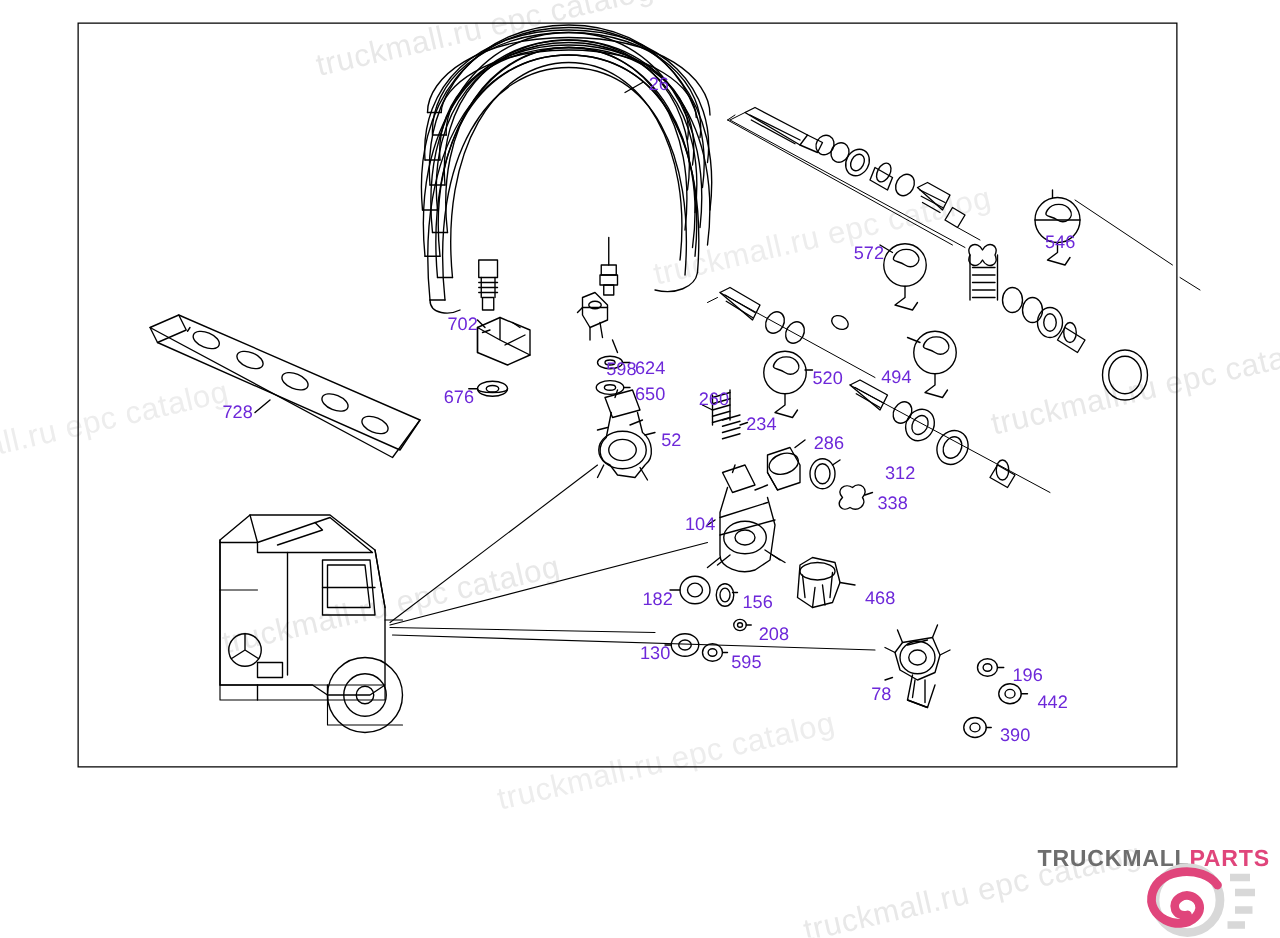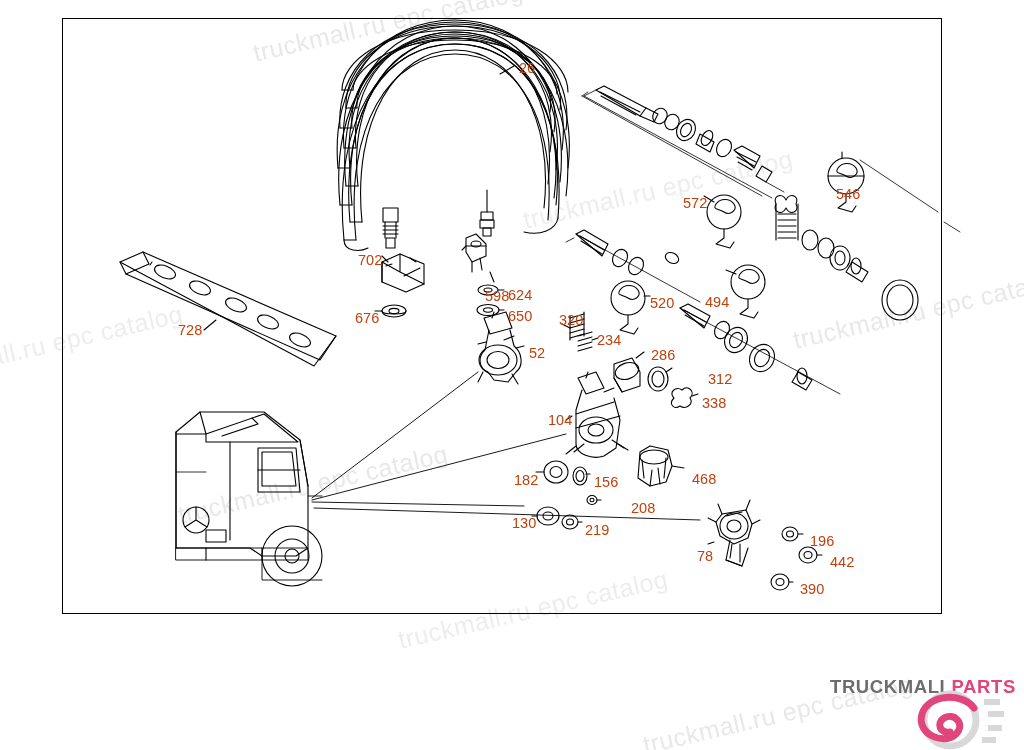--- a/index.html
+++ b/index.html
@@ -45,21 +45,21 @@
     letter-spacing: 0.5px;
     user-select: none;
   }
   .wm2 {
     color: #ededed;
   }
   .label {
     position: absolute;
     font-family: "Liberation Sans", sans-serif;
     font-size: 14.5px;
-    color: #c2410c;
+    color: #6d28d9;
     white-space: nowrap;
   }
   .brand {
     position: absolute;
     right: 14px;
     bottom: 10px;
     width: 180px;
     height: 76px;
   }
   .brand-text {
@@ -464,34 +464,34 @@
       <div class="label" style="left: 519px; top: 60px;">26</div>
       <div class="label" style="left: 836px; top: 144px; margin-top: 42px;">546</div>
       <div class="label" style="left: 683px; top: 195px;">572</div>
       <div class="label" style="left: 705px; top: 270px; margin-top: 24px;">494</div>
       <div class="label" style="left: 358px; top: 252px;">702</div>
       <div class="label" style="left: 485px; top: 288px;">598</div>
       <div class="label" style="left: 508px; top: 287px;">624</div>
       <div class="label" style="left: 508px; top: 308px;">650</div>
       <div class="label" style="left: 650px; top: 295px;">520</div>
       <div class="label" style="left: 355px; top: 310px;">676</div>
-      <div class="label" style="left: 559px; top: 312px;">320</div>
+      <div class="label" style="left: 559px; top: 312px;">260</div>
       <div class="label" style="left: 178px; top: 322px;">728</div>
       <div class="label" style="left: 597px; top: 332px;">234</div>
       <div class="label" style="left: 651px; top: 347px;">286</div>
       <div class="label" style="left: 529px; top: 345px;">52</div>
       <div class="label" style="left: 708px; top: 371px;">312</div>
       <div class="label" style="left: 702px; top: 395px;">338</div>
       <div class="label" style="left: 548px; top: 412px;">104</div>
       <div class="label" style="left: 692px; top: 471px;">468</div>
       <div class="label" style="left: 514px; top: 472px;">182</div>
       <div class="label" style="left: 594px; top: 474px;">156</div>
-      <div class="label" style="left: 607px; top: 500px; margin-left: 24px;">208</div>
+      <div class="label" style="left: 607px; top: 500px;">208</div>
       <div class="label" style="left: 512px; top: 515px;">130</div>
-      <div class="label" style="left: 585px; top: 522px;">219</div>
+      <div class="label" style="left: 585px; top: 522px;">595</div>
       <div class="label" style="left: 810px; top: 533px;">196</div>
       <div class="label" style="left: 697px; top: 548px; text-align: right;">78</div>
       <div class="label" style="left: 830px; top: 554px; text-align: center;">442</div>
       <div class="label" style="left: 800px; top: 581px;">390</div>
     </div>
 
   <div class="brand">
     <div class="brand-text">
       <span>TRUCKMALL</span><span class="pink">PARTS</span>
     </div>

